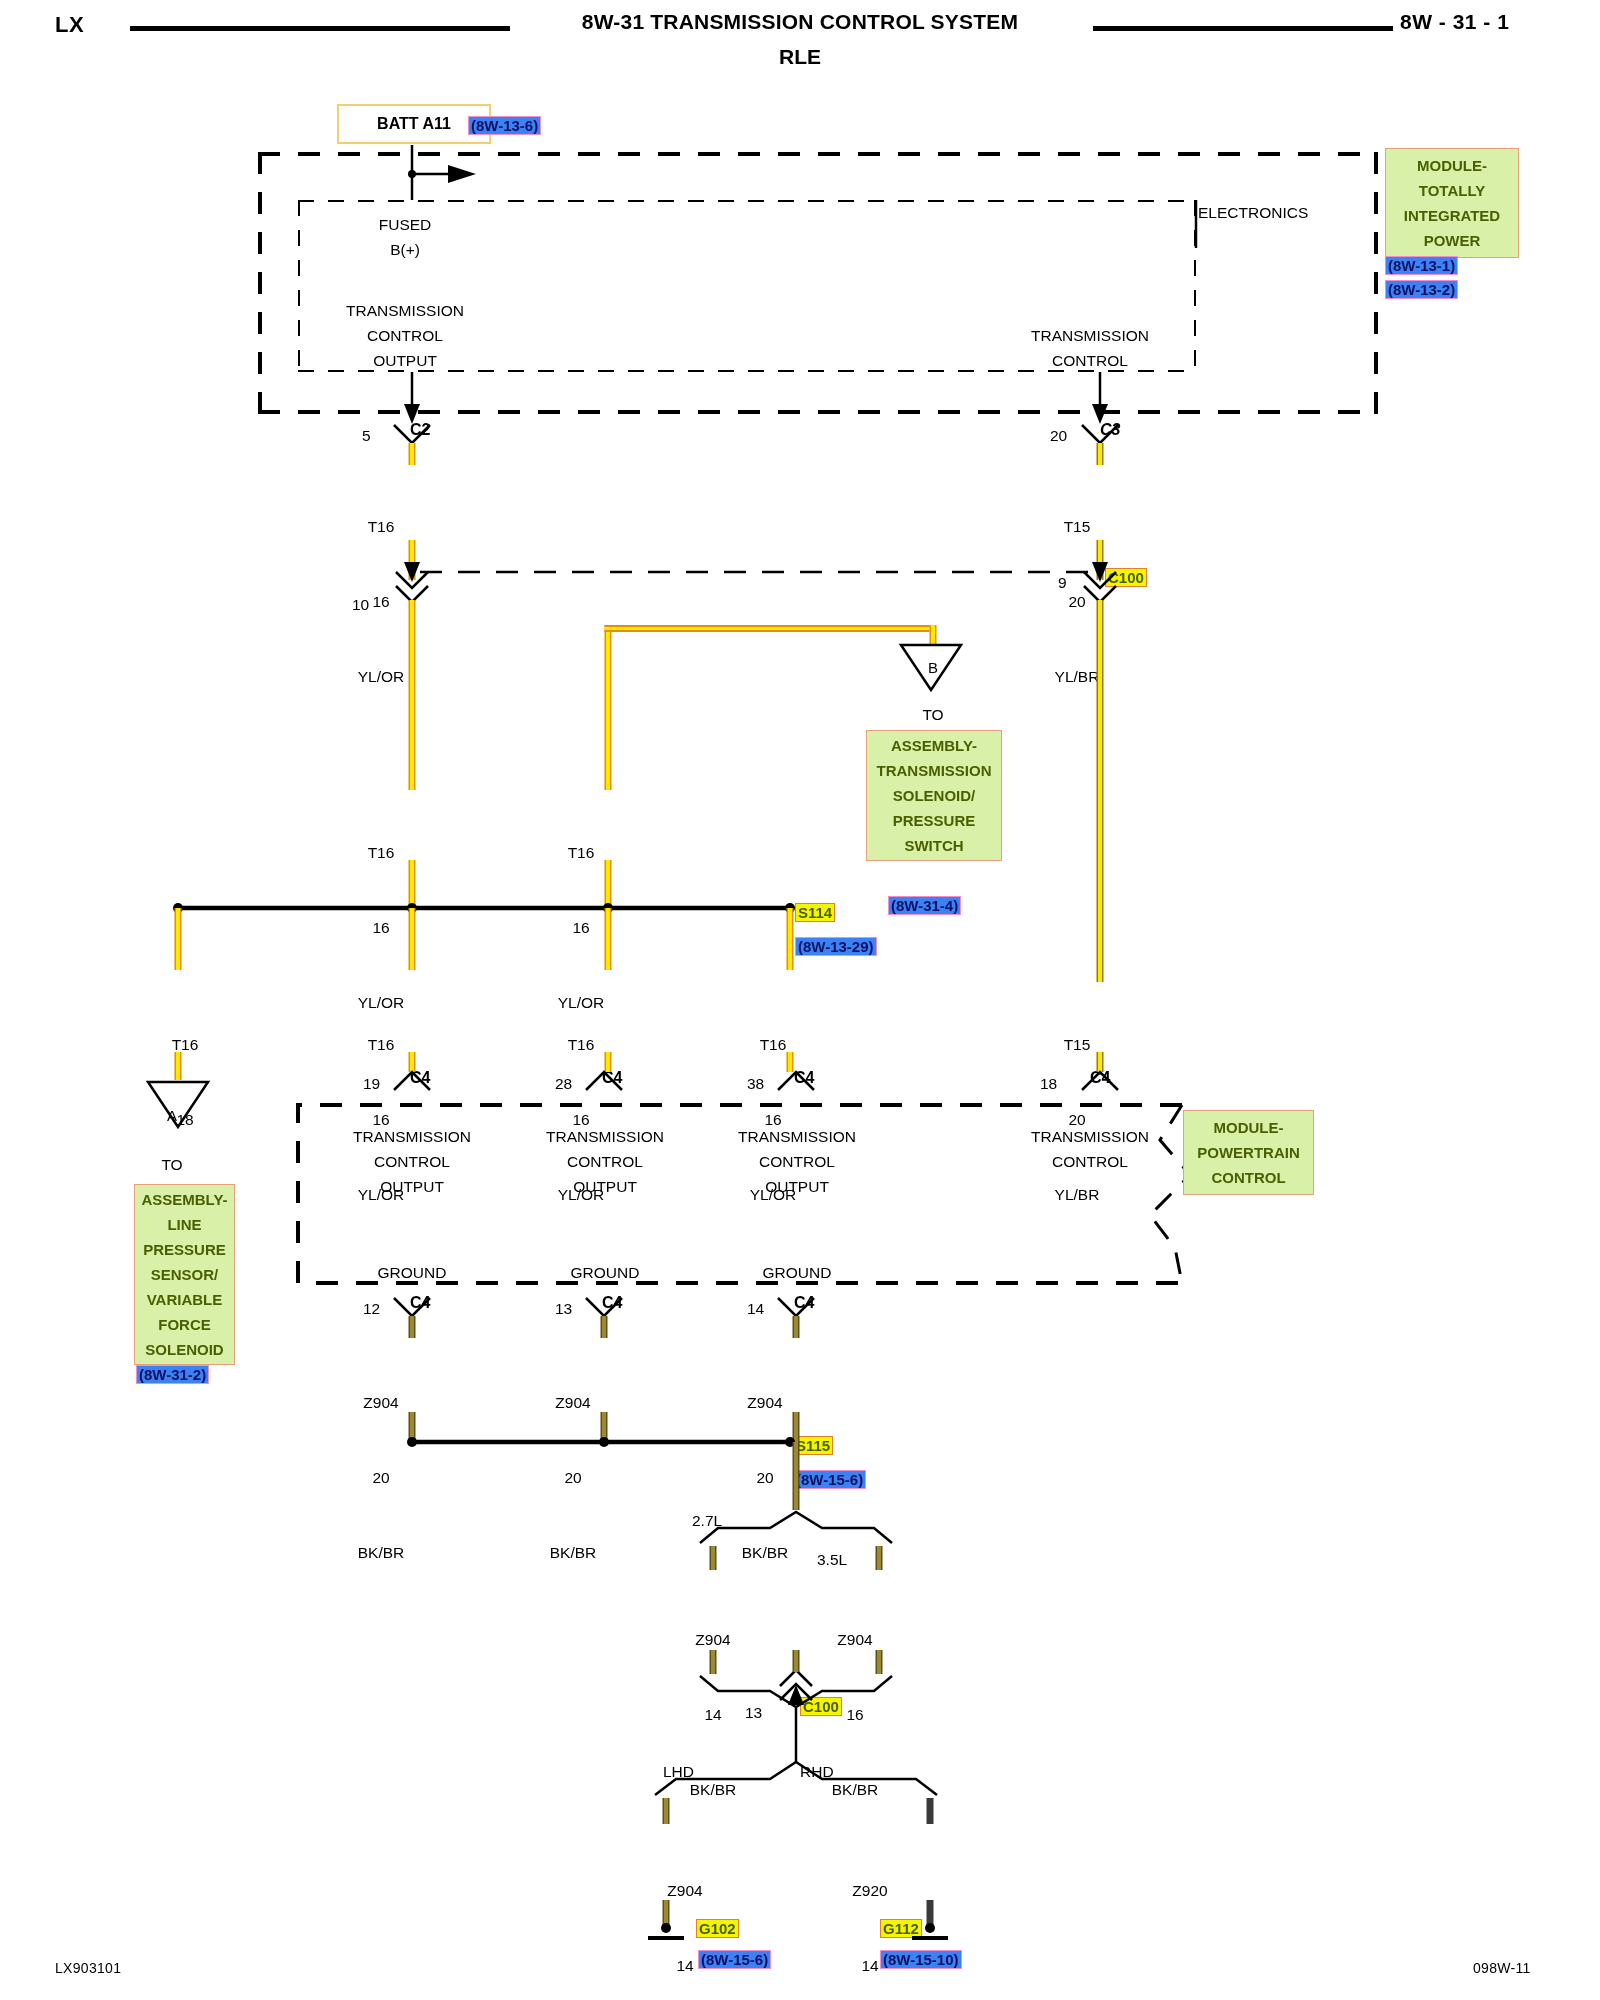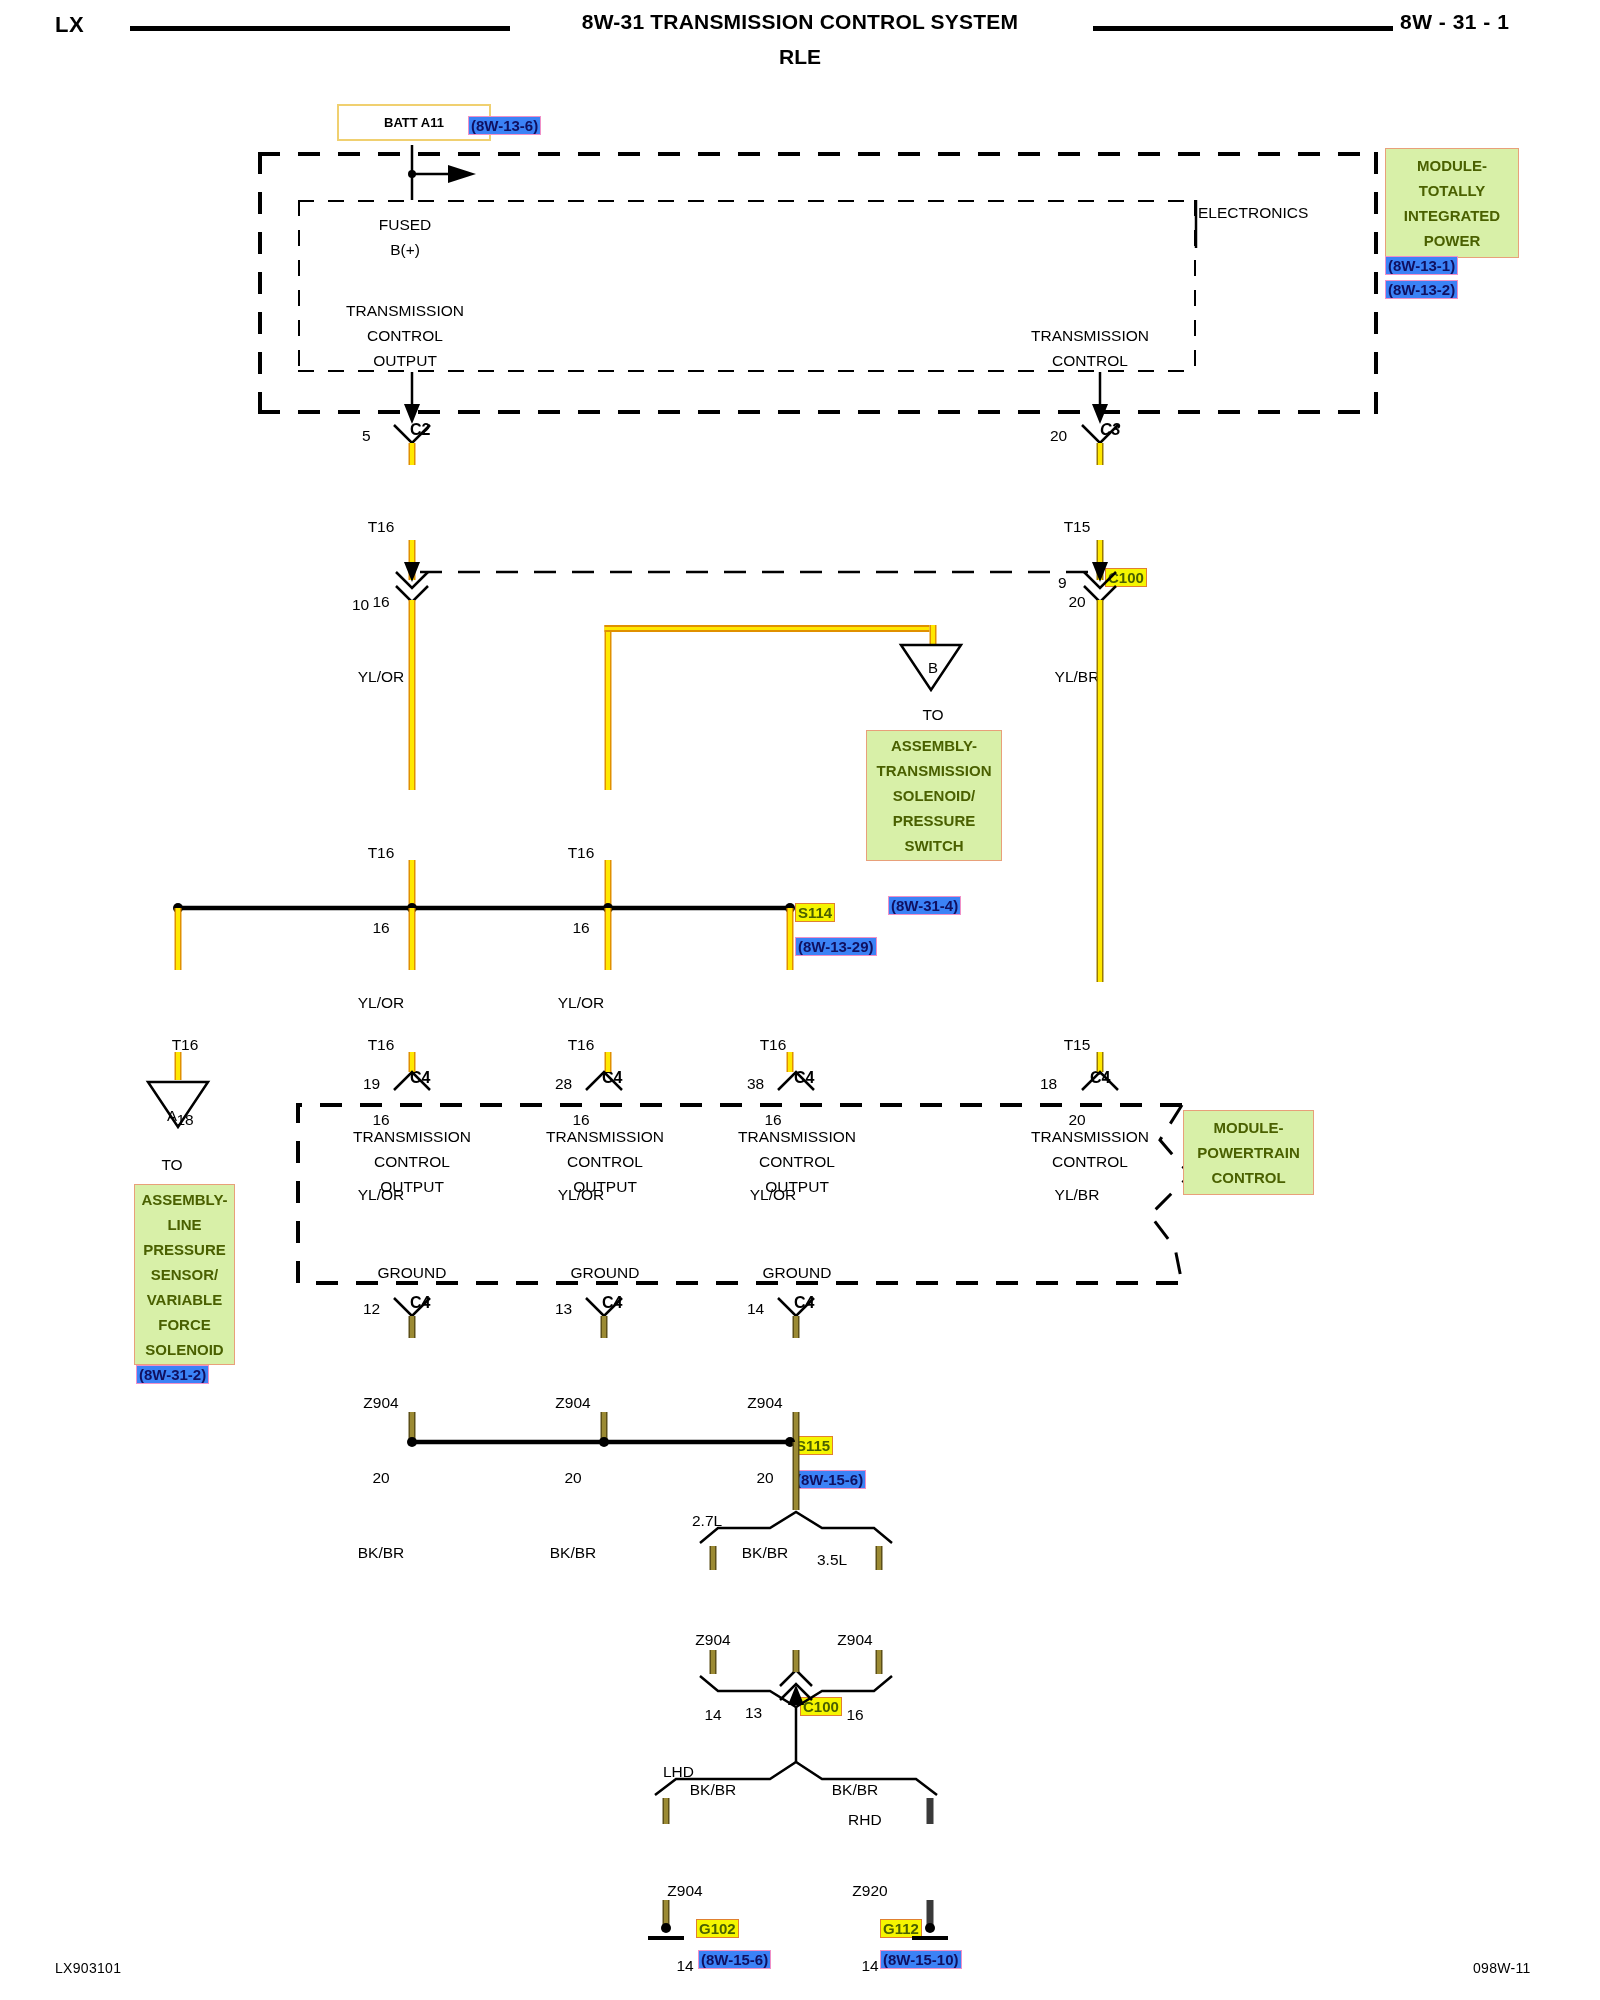--- a/index.html
+++ b/index.html
@@ -23,21 +23,21 @@
   #ft-l{left:55px;top:1960px;font-size:14px;letter-spacing:.3px;}
   #ft-r{left:1473px;top:1960px;font-size:14px;letter-spacing:.3px;}
 
   
   .t{font-size:15.5px;line-height:25px;white-space:pre;}
   .t-b{font-size:16px;font-weight:bold;white-space:pre;}
 
   
   .battbox{
     border:2.5px solid #f0d070;background:#fff;
-    font-size:13px;font-weight:bold;text-align:center;
+    font-size:16px;font-weight:bold;text-align:center;
     padding:9px 0;
   }
   .greenbox{
     background:#d8f0a8;border:1.5px solid #e8a07a;
     color:#4a6000;font-weight:bold;font-size:15px;line-height:25px;
     text-align:center;white-space:pre;
   }
   .reflbl{
     background:#3b82f6;border:1.5px solid #f090c8;
     color:#101060;font-weight:bold;font-size:15px;
@@ -302,21 +302,21 @@
 <div class="abs" style="left:793px;top:1436px;">
   <span class="yelbl">S115</span>
 </div>
 <div class="abs" style="left:793px;top:1470px;">
   <span class="reflbl">(8W-15-6)</span>
 </div>
 
 <div class="abs t" style="left:692px;top:1508px;">2.7L</div>
 <div class="abs t" style="left:817px;top:1508px;margin-top:39px;">3.5L</div>
 <div class="abs t" style="left:663px;top:1759px;">LHD</div>
-<div class="abs t" style="left:848px;top:1759px;margin-top:48px;">RHD</div>
+<div class="abs t" style="left:800px;top:1759px;">RHD</div>
 
 <div class="abs" style="left:696px;top:1919px;">
   <span class="yelbl">G102</span>
 </div>
 <div class="abs" style="left:698px;top:1950px;">
   <span class="reflbl">(8W-15-6)</span>
 </div>
 <div class="abs" style="left:880px;top:1919px;">
   <span class="yelbl">G112</span>
 </div>

